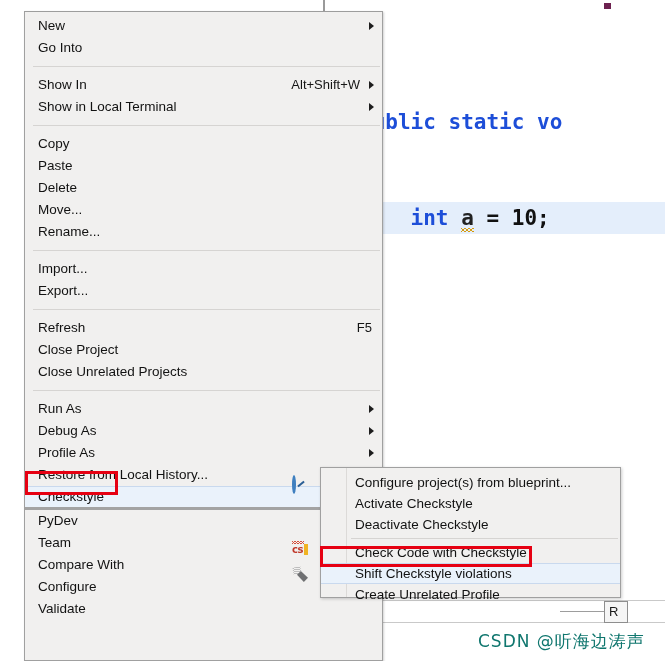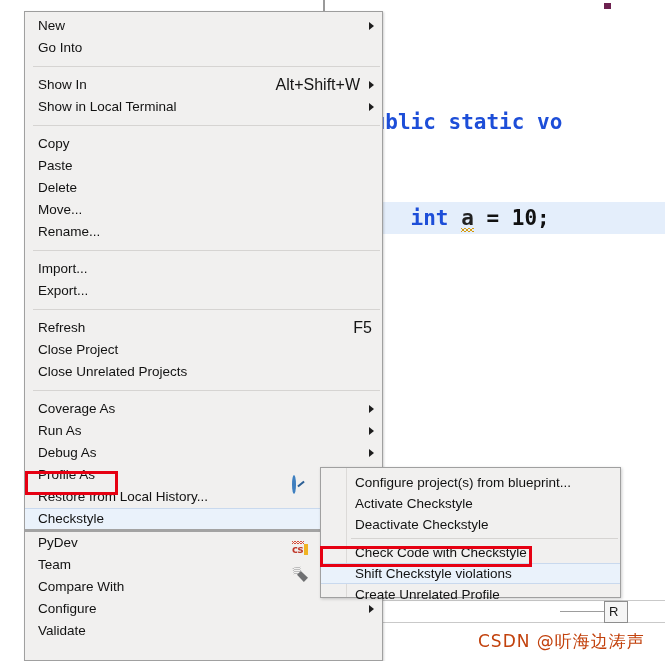--- a/index.html
+++ b/index.html
@@ -106,21 +106,21 @@
     background: #eaf2fb;
     border-top: 1px solid #c9d9ee;
     border-bottom: 3px solid #a3a3a3;
     height: 20px;
     line-height: 20px;
   }
   .mi .accel {
     position: absolute;
     right: 22px;
     top: 0;
-    font-size: 16px;
+    font-size: 13px;
     color: #151515;
   }
   .mi .accel.noarrow { right: 10px; }
   .arrow {
     position: absolute;
     right: 8px;
     top: 50%;
     margin-top: -4px;
     width: 0; height: 0;
     border-left: 5px solid #1d1d1d;
@@ -302,21 +302,21 @@
     background: #c9c9c9;
     height: 1px;
   }
 
   
   #watermark {
     position: absolute;
     left: 478px;
     top: 630px;
     font-size: 17px;
-    color: #c2410c;
+    color: #0f766e;
     letter-spacing: 1px;
     white-space: nowrap;
     font-family: "DejaVu Sans", sans-serif;
     z-index: 30;
   }
 </style>
 </head>
 <body>
 
 <div id="editor">
@@ -400,24 +400,20 @@
     <div class="mi">
       <span>Close Project</span>
     </div>
     <div class="mi">
       <span>Close Unrelated Projects</span>
     </div>
   </div>
   <div class="sep"></div>
 
   <div class="grp">
-    <div class="mi">
-      <span>Coverage As</span>
-      <span class="arrow"></span>
-    </div>
     <div class="mi">
       <span>Run As</span>
       <span class="arrow"></span>
     </div>
     <div class="mi">
       <span>Debug As</span>
       <span class="arrow"></span>
     </div>
     <div class="mi">
       <span>Profile As</span>

